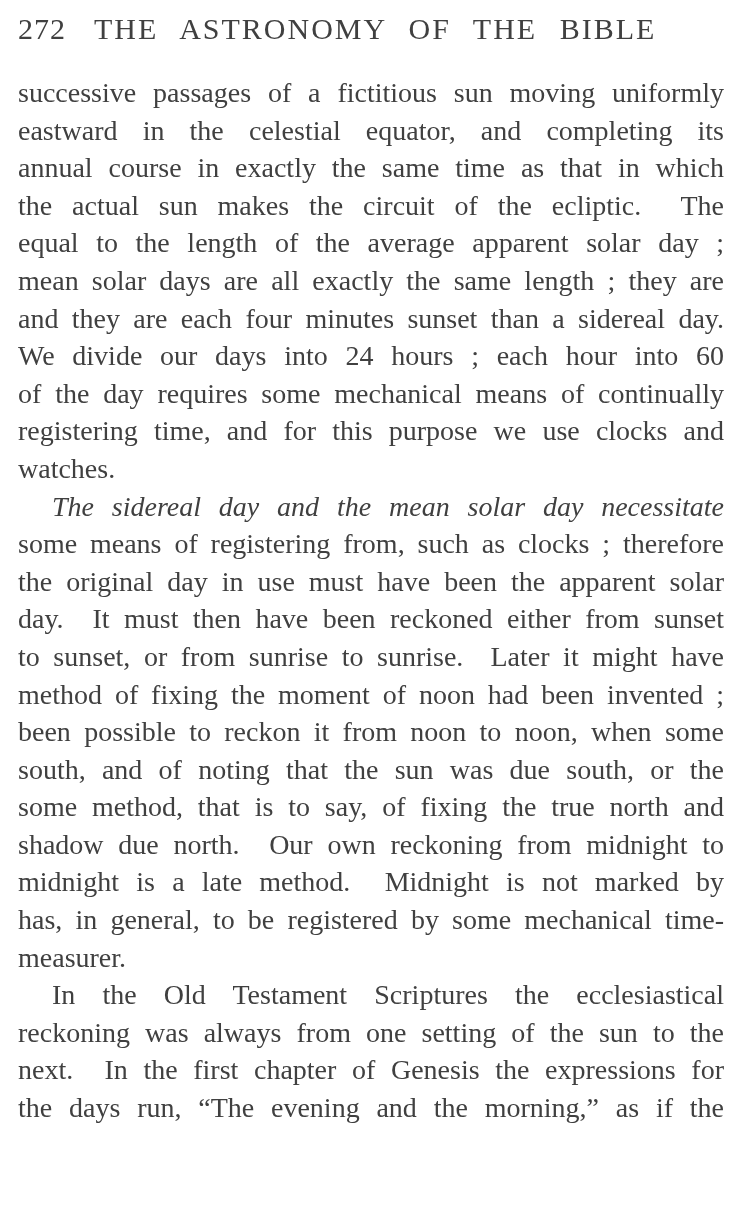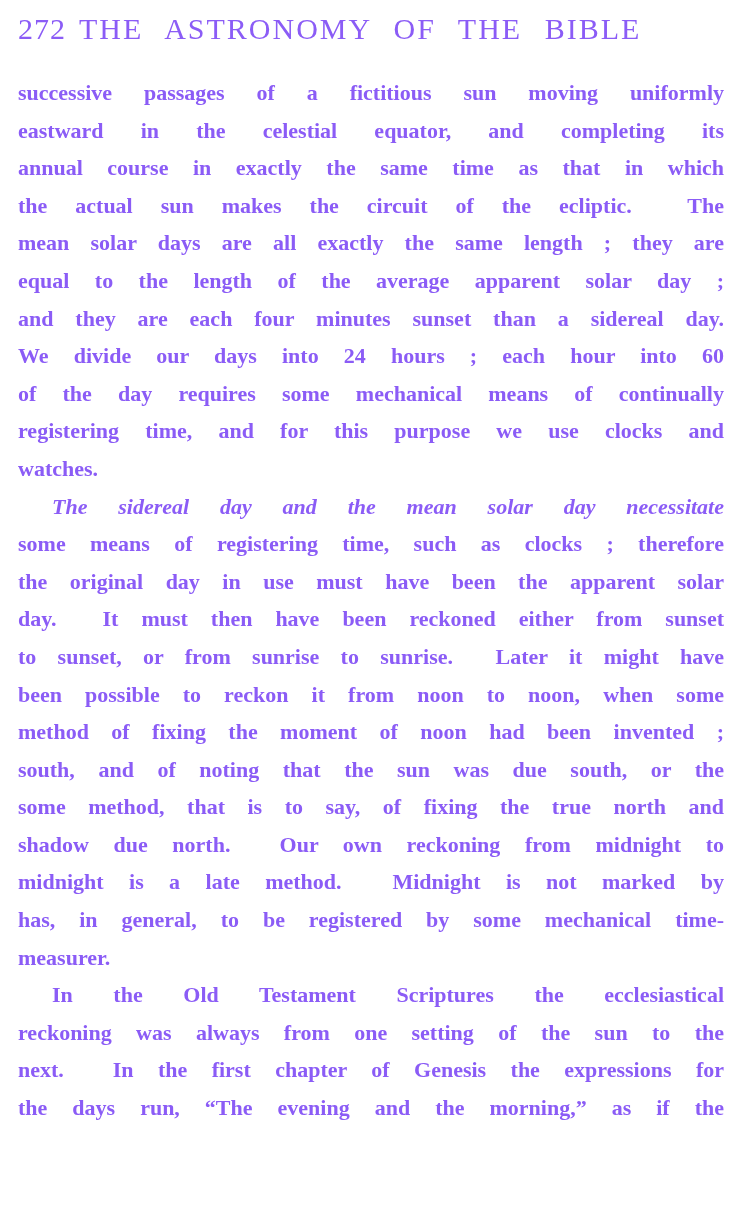--- a/index.html
+++ b/index.html
@@ -9,41 +9,40 @@
   }
   .page {
     position: relative;
     width: 742px;
     height: 1209px;
     background: #ffffff;
     overflow: hidden;
     box-sizing: border-box;
     padding: 8px 18px 0 18px;
     font-family: "Liberation Serif", "DejaVu Serif", serif;
-    color: #8b5cf6;
+    color: #404040;
   }
   .page-header {
     display: flex;
     align-items: baseline;
     font-size: 30px;
     line-height: 42px;
     white-space: nowrap;
   }
   .page-number {
     letter-spacing: 1px;
   }
   .page-title {
-    margin-left: 13px;
+    margin-left: 28px;
     letter-spacing: 2px;
     word-spacing: 13px;
   }
   .page-body {
     margin-top: 24px;
-    font-size: 22px;
-    font-weight: bold;
+    font-size: 28px;
   }
   .line {
     line-height: 37.6px;
     height: 37.6px;
     text-align: justify;
     text-align-last: justify;
     white-space: normal;
     overflow: hidden;
   }
   .line.nojust {
@@ -63,34 +62,34 @@
 <div class="page">
   <div class="page-header">
     <span class="page-number">272</span>
     <span class="page-title">THE ASTRONOMY OF THE BIBLE</span>
   </div>
   <div class="page-body">
       <div class="line">successive passages of a fictitious sun moving uniformly</div>
       <div class="line">eastward in the celestial equator, and completing its</div>
       <div class="line">annual course in exactly the same time as that in which</div>
       <div class="line">the actual sun makes the circuit of the ecliptic.&nbsp; The</div>
+      <div class="line">equal to the length of the average apparent solar day ;</div>
       <div class="line">mean solar days are all exactly the same length ; they are</div>
-      <div class="line">equal to the length of the average apparent solar day ;</div>
       <div class="line">and they are each four minutes sunset than a sidereal day.</div>
       <div class="line">We divide our days into 24 hours ; each hour into 60</div>
       <div class="line">of the day requires some mechanical means of continually</div>
       <div class="line">registering time, and for this purpose we use clocks and</div>
       <div class="line nojust">watches.</div>
       <div class="line italic indent">The sidereal day and the mean solar day necessitate</div>
-      <div class="line">some means of registering time, such as clocks ; therefore</div>
+      <div class="line">some means of registering from, such as clocks ; therefore</div>
       <div class="line">the original day in use must have been the apparent solar</div>
       <div class="line">day.&nbsp; It must then have been reckoned either from sunset</div>
       <div class="line">to sunset, or from sunrise to sunrise.&nbsp; Later it might have</div>
+      <div class="line">method of fixing the moment of noon had been invented ;</div>
       <div class="line">been possible to reckon it from noon to noon, when some</div>
-      <div class="line">method of fixing the moment of noon had been invented ;</div>
       <div class="line">south, and of noting that the sun was due south, or the</div>
       <div class="line">some method, that is to say, of fixing the true north and</div>
       <div class="line">shadow due north.&nbsp; Our own reckoning from midnight to</div>
       <div class="line">midnight is a late method.&nbsp; Midnight is not marked by</div>
       <div class="line">has, in general, to be registered by some mechanical time-</div>
       <div class="line nojust">measurer.</div>
       <div class="line indent">In the Old Testament Scriptures the ecclesiastical</div>
       <div class="line">reckoning was always from one setting of the sun to the</div>
       <div class="line">next.&nbsp; In the first chapter of Genesis the expressions for</div>
       <div class="line">the days run, “The evening and the morning,” as if the</div>

